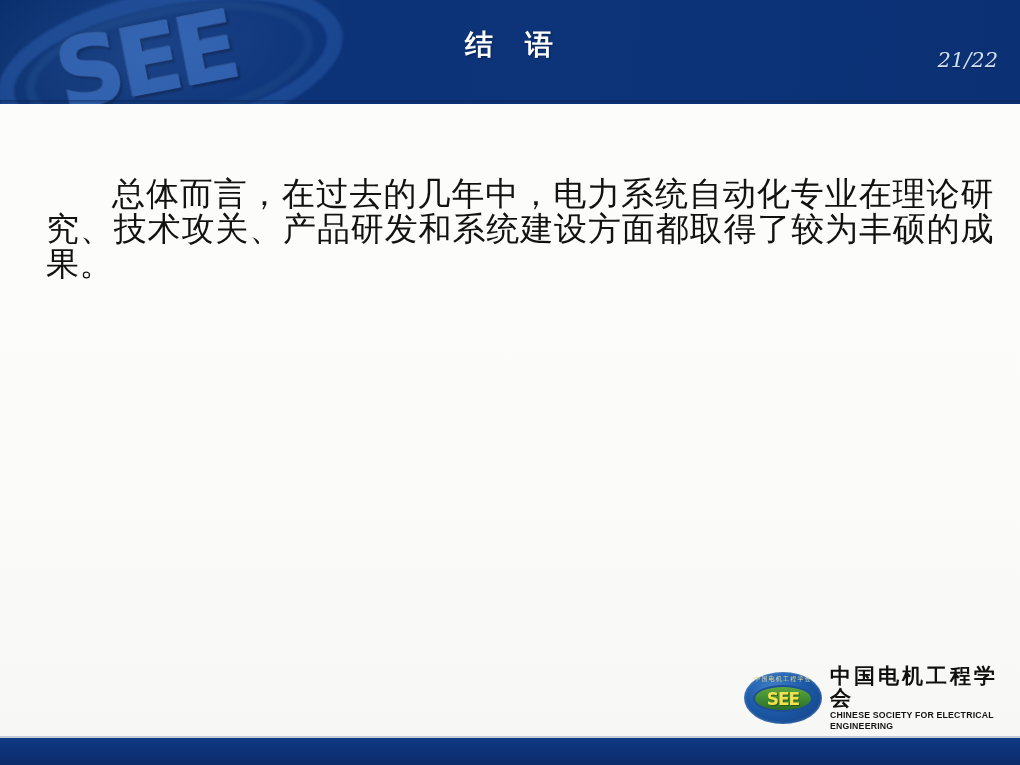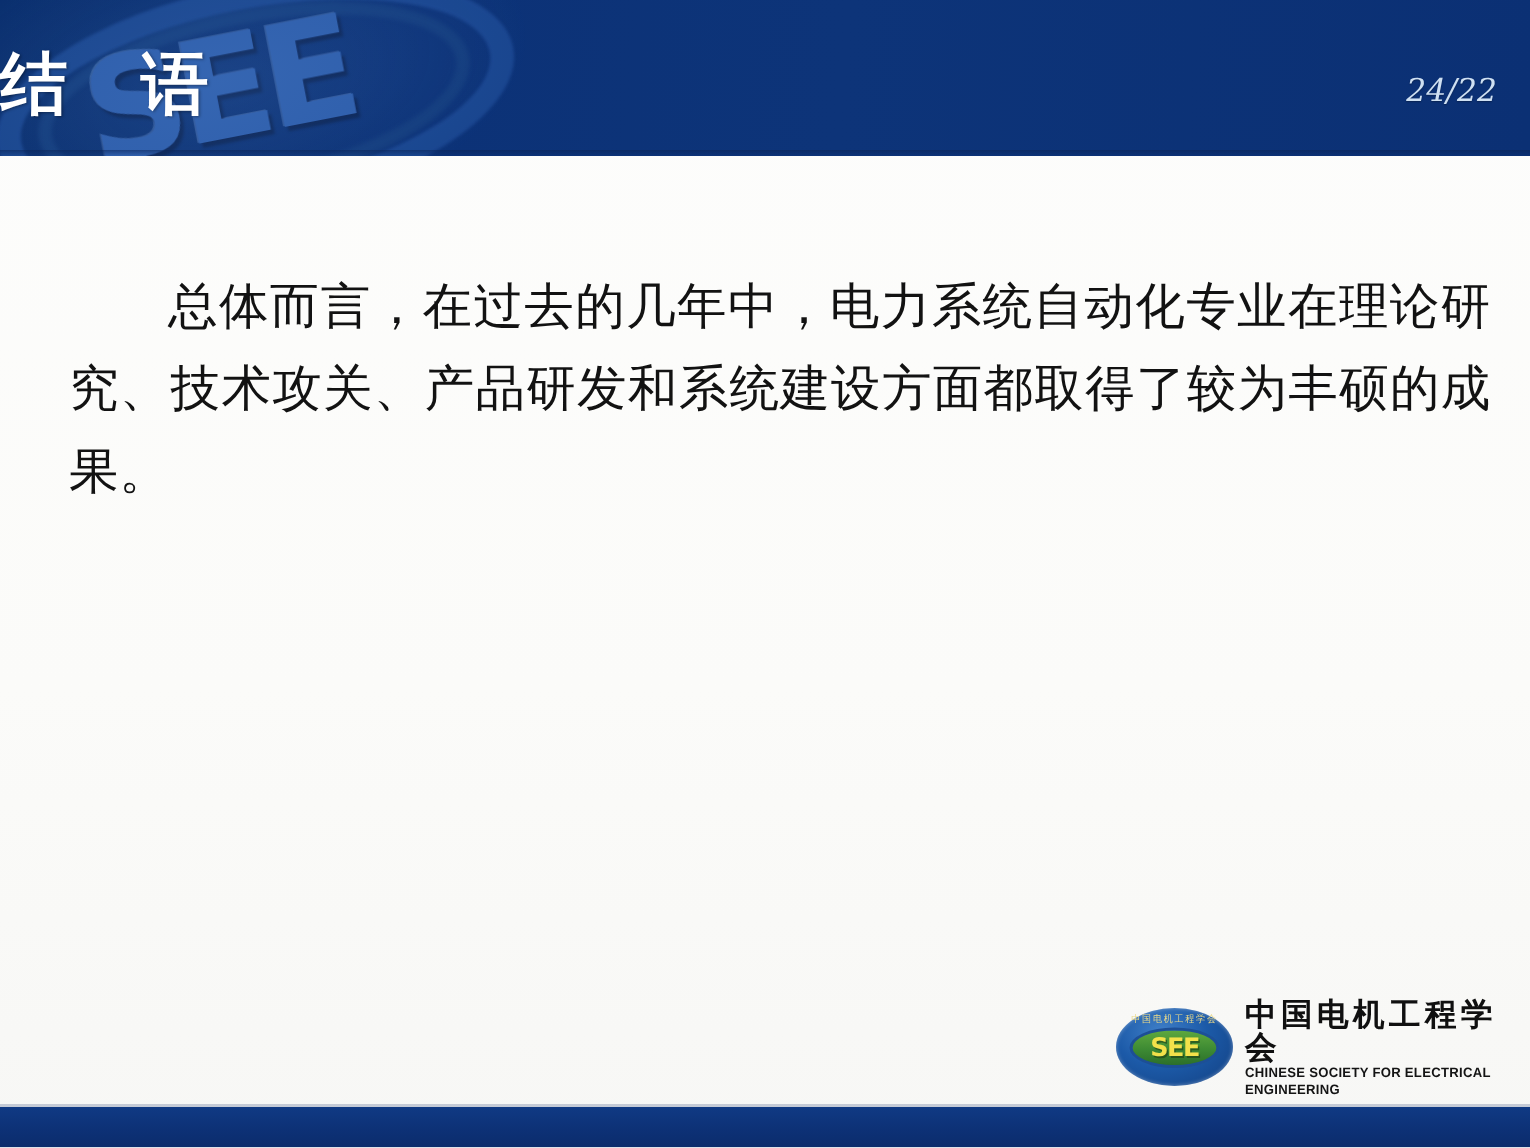--- a/index.html
+++ b/index.html
@@ -88,24 +88,25 @@
     position: absolute;
     left: 0; top: 0;
     width: 420px; height: 230px;
     background: radial-gradient(ellipse at 42% 46%, rgba(90,140,210,.22) 0%, rgba(20,55,115,0) 62%);
   }
 
   .header-title {
     position: absolute;
     left: 0; top: 26px;
     width: 1020px;
+    text-align: center;
     color: #ffffff;
     font-family: "DejaVu Sans", "Liberation Sans", sans-serif;
     font-weight: bold;
-    font-size: 45px;
+    font-size: 28px;
     letter-spacing: 2px;
     text-shadow: 1px 1px 2px rgba(0,0,0,.35);
   }
   .page-num {
     position: absolute;
     right: 22px;
     top: 48px;
     color: #cfe0f2;
     font-family: "DejaVu Serif", "Liberation Serif", serif;
     font-style: italic;
@@ -116,21 +117,21 @@
 
   
   .body-text {
     position: absolute;
     left: 46px;
     top: 176px;
     width: 948px;
     color: #121212;
     font-family: "DejaVu Sans", "Liberation Sans", sans-serif;
     font-size: 33px;
-    line-height: 55px;
+    line-height: 35px;
     text-align: justify;
     text-justify: inter-character;
     letter-spacing: .5px;
   }
   .para {
     margin: 0 0 10px 0;
     text-indent: 2em;
   }
   .para.p2 { margin-top: 14px; }
   .hl { color: #2222aa; }
@@ -245,21 +246,21 @@
 <div class="slide">
 
   <div class="header">
     <div class="wm">
       <div class="ring"></div>
       <div class="ring2"></div>
       <div class="see-text">SEE</div>
       <div class="gloss"></div>
     </div>
     <div class="header-title">结　语</div>
-    <div class="page-num">24/22</div>
+    <div class="page-num">21/22</div>
   </div>
   <div class="header-shadow"></div>
 
   <div class="body-text">
     <p class="para p1"><span>总体而言，在过去的几年中，电力系统自动化专业在理论研究、技术攻关、产品研发和系统建设方面都取得了较为丰硕的成果。</span></p>
   </div>
 
   <div class="footer-logo">
     <div class="emblem">
       <div class="outer"></div>

